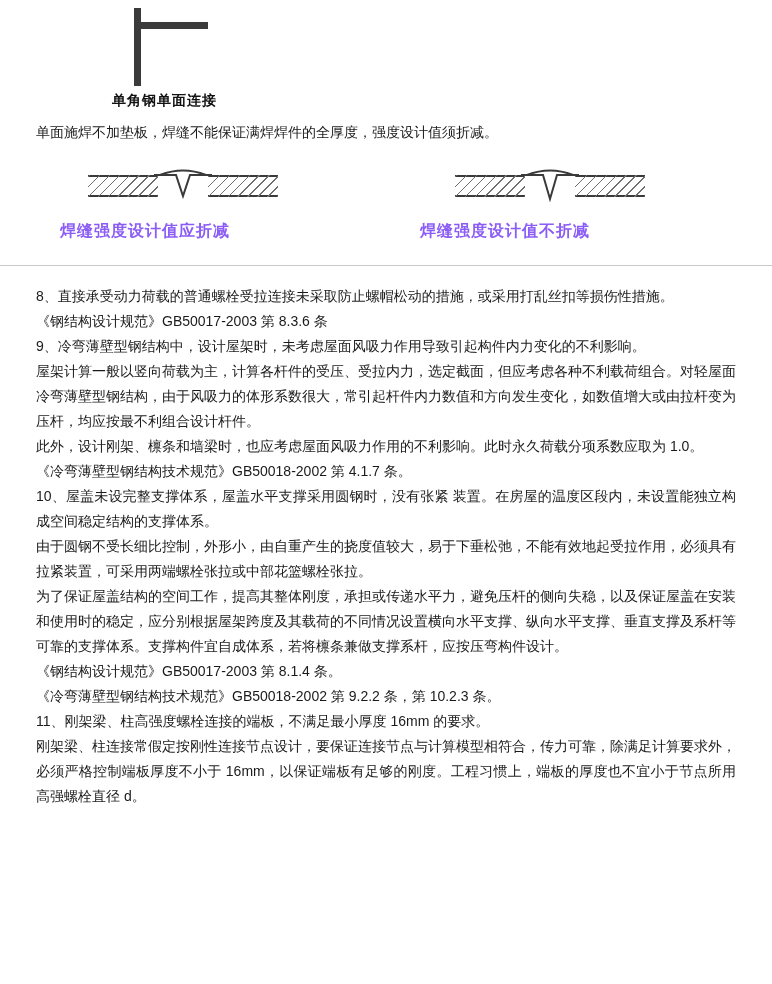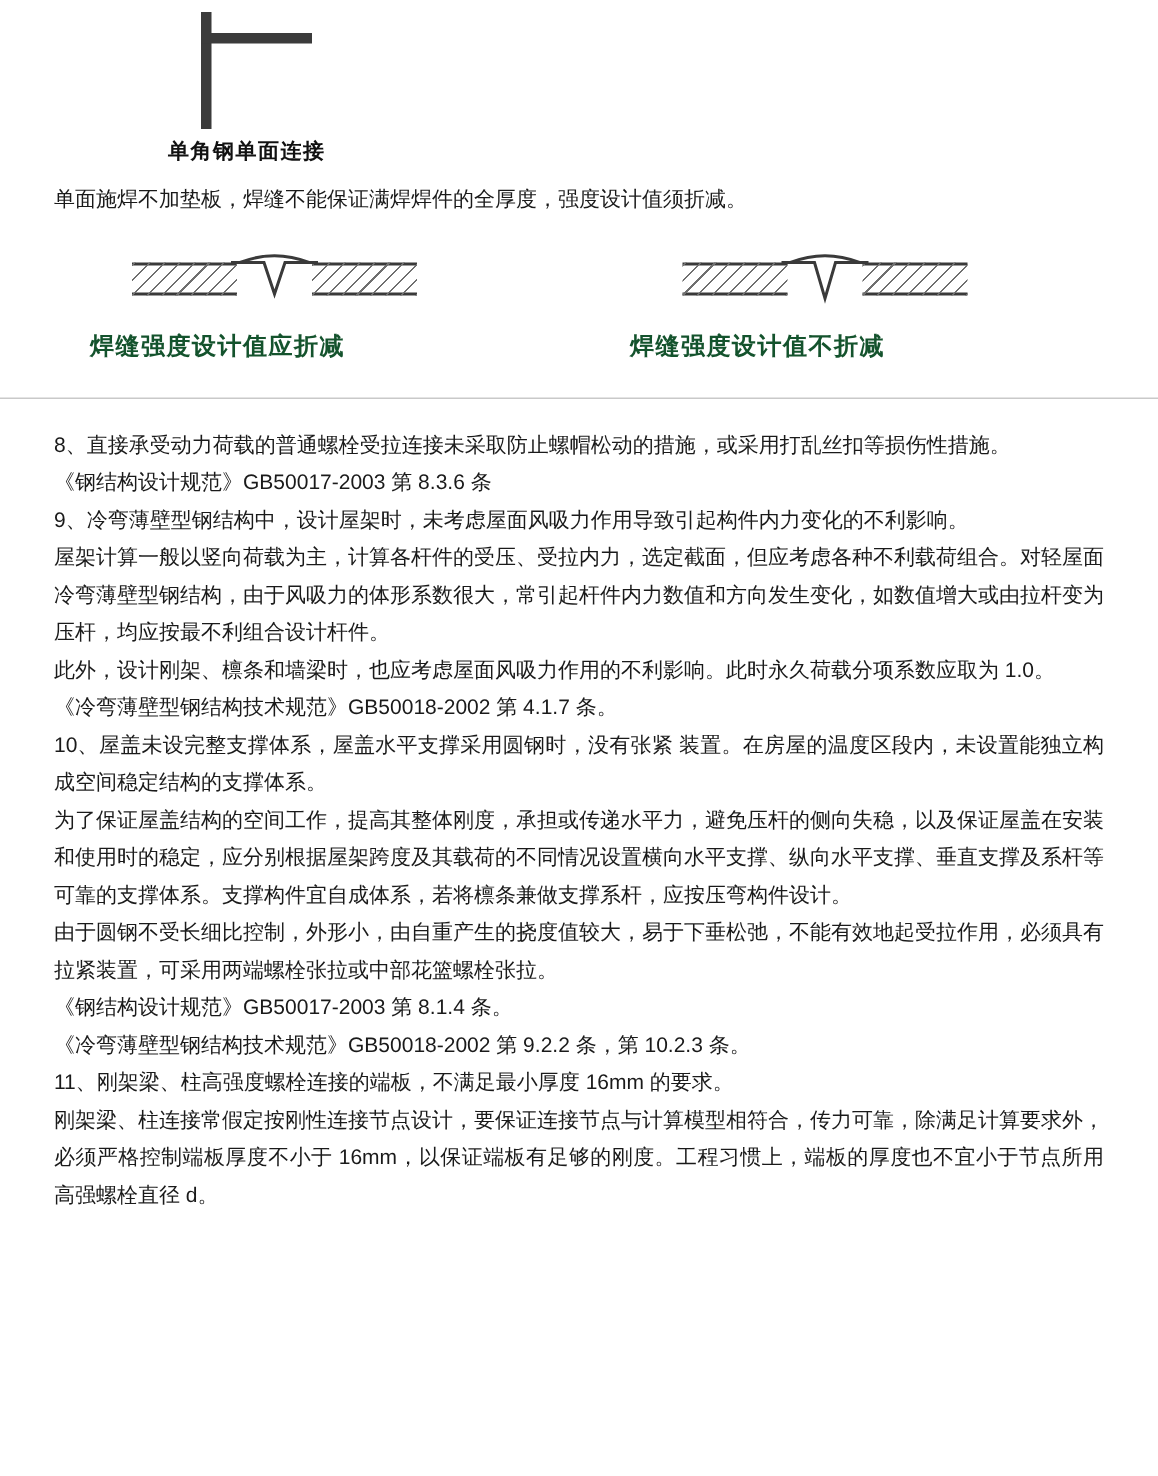--- a/index.html
+++ b/index.html
@@ -123,21 +123,21 @@
     width: 74px;
     height: 40px;
   }
   .groove svg { display: block; }
 
   .fig2-cap {
     position: absolute;
     top: 62px;
     font-size: 16px;
     font-weight: bold;
-    color: #14532d;
+    color: #8b5cf6;
     letter-spacing: 1px;
     white-space: nowrap;
   }
   .fig2-cap.left { left: 60px; }
   .fig2-cap.right { left: 420px; }
 
   .hr {
     border: none;
     border-top: 1px solid #c9c9c9;
     margin: 10px 0 0 0;
@@ -196,22 +196,22 @@
 
   <p class="para">8、直接承受动力荷载的普通螺栓受拉连接未采取防止螺帽松动的措施，或采用打乱丝扣等损伤性措施。</p>
   <p class="para">《钢结构设计规范》GB50017-2003 第 8.3.6 条</p>
 
   <p class="para">9、冷弯薄壁型钢结构中，设计屋架时，未考虑屋面风吸力作用导致引起构件内力变化的不利影响。</p>
   <p class="para">屋架计算一般以竖向荷载为主，计算各杆件的受压、受拉内力，选定截面，但应考虑各种不利载荷组合。对轻屋面冷弯薄壁型钢结构，由于风吸力的体形系数很大，常引起杆件内力数值和方向发生变化，如数值增大或由拉杆变为压杆，均应按最不利组合设计杆件。</p>
   <p class="para">此外，设计刚架、檩条和墙梁时，也应考虑屋面风吸力作用的不利影响。此时永久荷载分项系数应取为 1.0。</p>
   <p class="para">《冷弯薄壁型钢结构技术规范》GB50018-2002 第 4.1.7 条。</p>
 
   <p class="para">10、屋盖未设完整支撑体系，屋盖水平支撑采用圆钢时，没有张紧 装置。在房屋的温度区段内，未设置能独立构成空间稳定结构的支撑体系。</p>
+  <p class="para">由于圆钢不受长细比控制，外形小，由自重产生的挠度值较大，易于下垂松弛，不能有效地起受拉作用，必须具有拉紧装置，可采用两端螺栓张拉或中部花篮螺栓张拉。</p>
   <p class="para">为了保证屋盖结构的空间工作，提高其整体刚度，承担或传递水平力，避免压杆的侧向失稳，以及保证屋盖在安装和使用时的稳定，应分别根据屋架跨度及其载荷的不同情况设置横向水平支撑、纵向水平支撑、垂直支撑及系杆等可靠的支撑体系。支撑构件宜自成体系，若将檩条兼做支撑系杆，应按压弯构件设计。</p>
-  <p class="para">由于圆钢不受长细比控制，外形小，由自重产生的挠度值较大，易于下垂松弛，不能有效地起受拉作用，必须具有拉紧装置，可采用两端螺栓张拉或中部花篮螺栓张拉。</p>
   <p class="para">《钢结构设计规范》GB50017-2003 第 8.1.4 条。</p>
   <p class="para">《冷弯薄壁型钢结构技术规范》GB50018-2002 第 9.2.2 条，第 10.2.3 条。</p>
 
   <p class="para">11、刚架梁、柱高强度螺栓连接的端板，不满足最小厚度 16mm 的要求。</p>
   <p class="para">刚架梁、柱连接常假定按刚性连接节点设计，要保证连接节点与计算模型相符合，传力可靠，除满足计算要求外，必须严格控制端板厚度不小于 16mm，以保证端板有足够的刚度。工程习惯上，端板的厚度也不宜小于节点所用高强螺栓直径 d。</p>
   <div class="spacer-8"></div>
 
 </div>
 
 </body></html>

